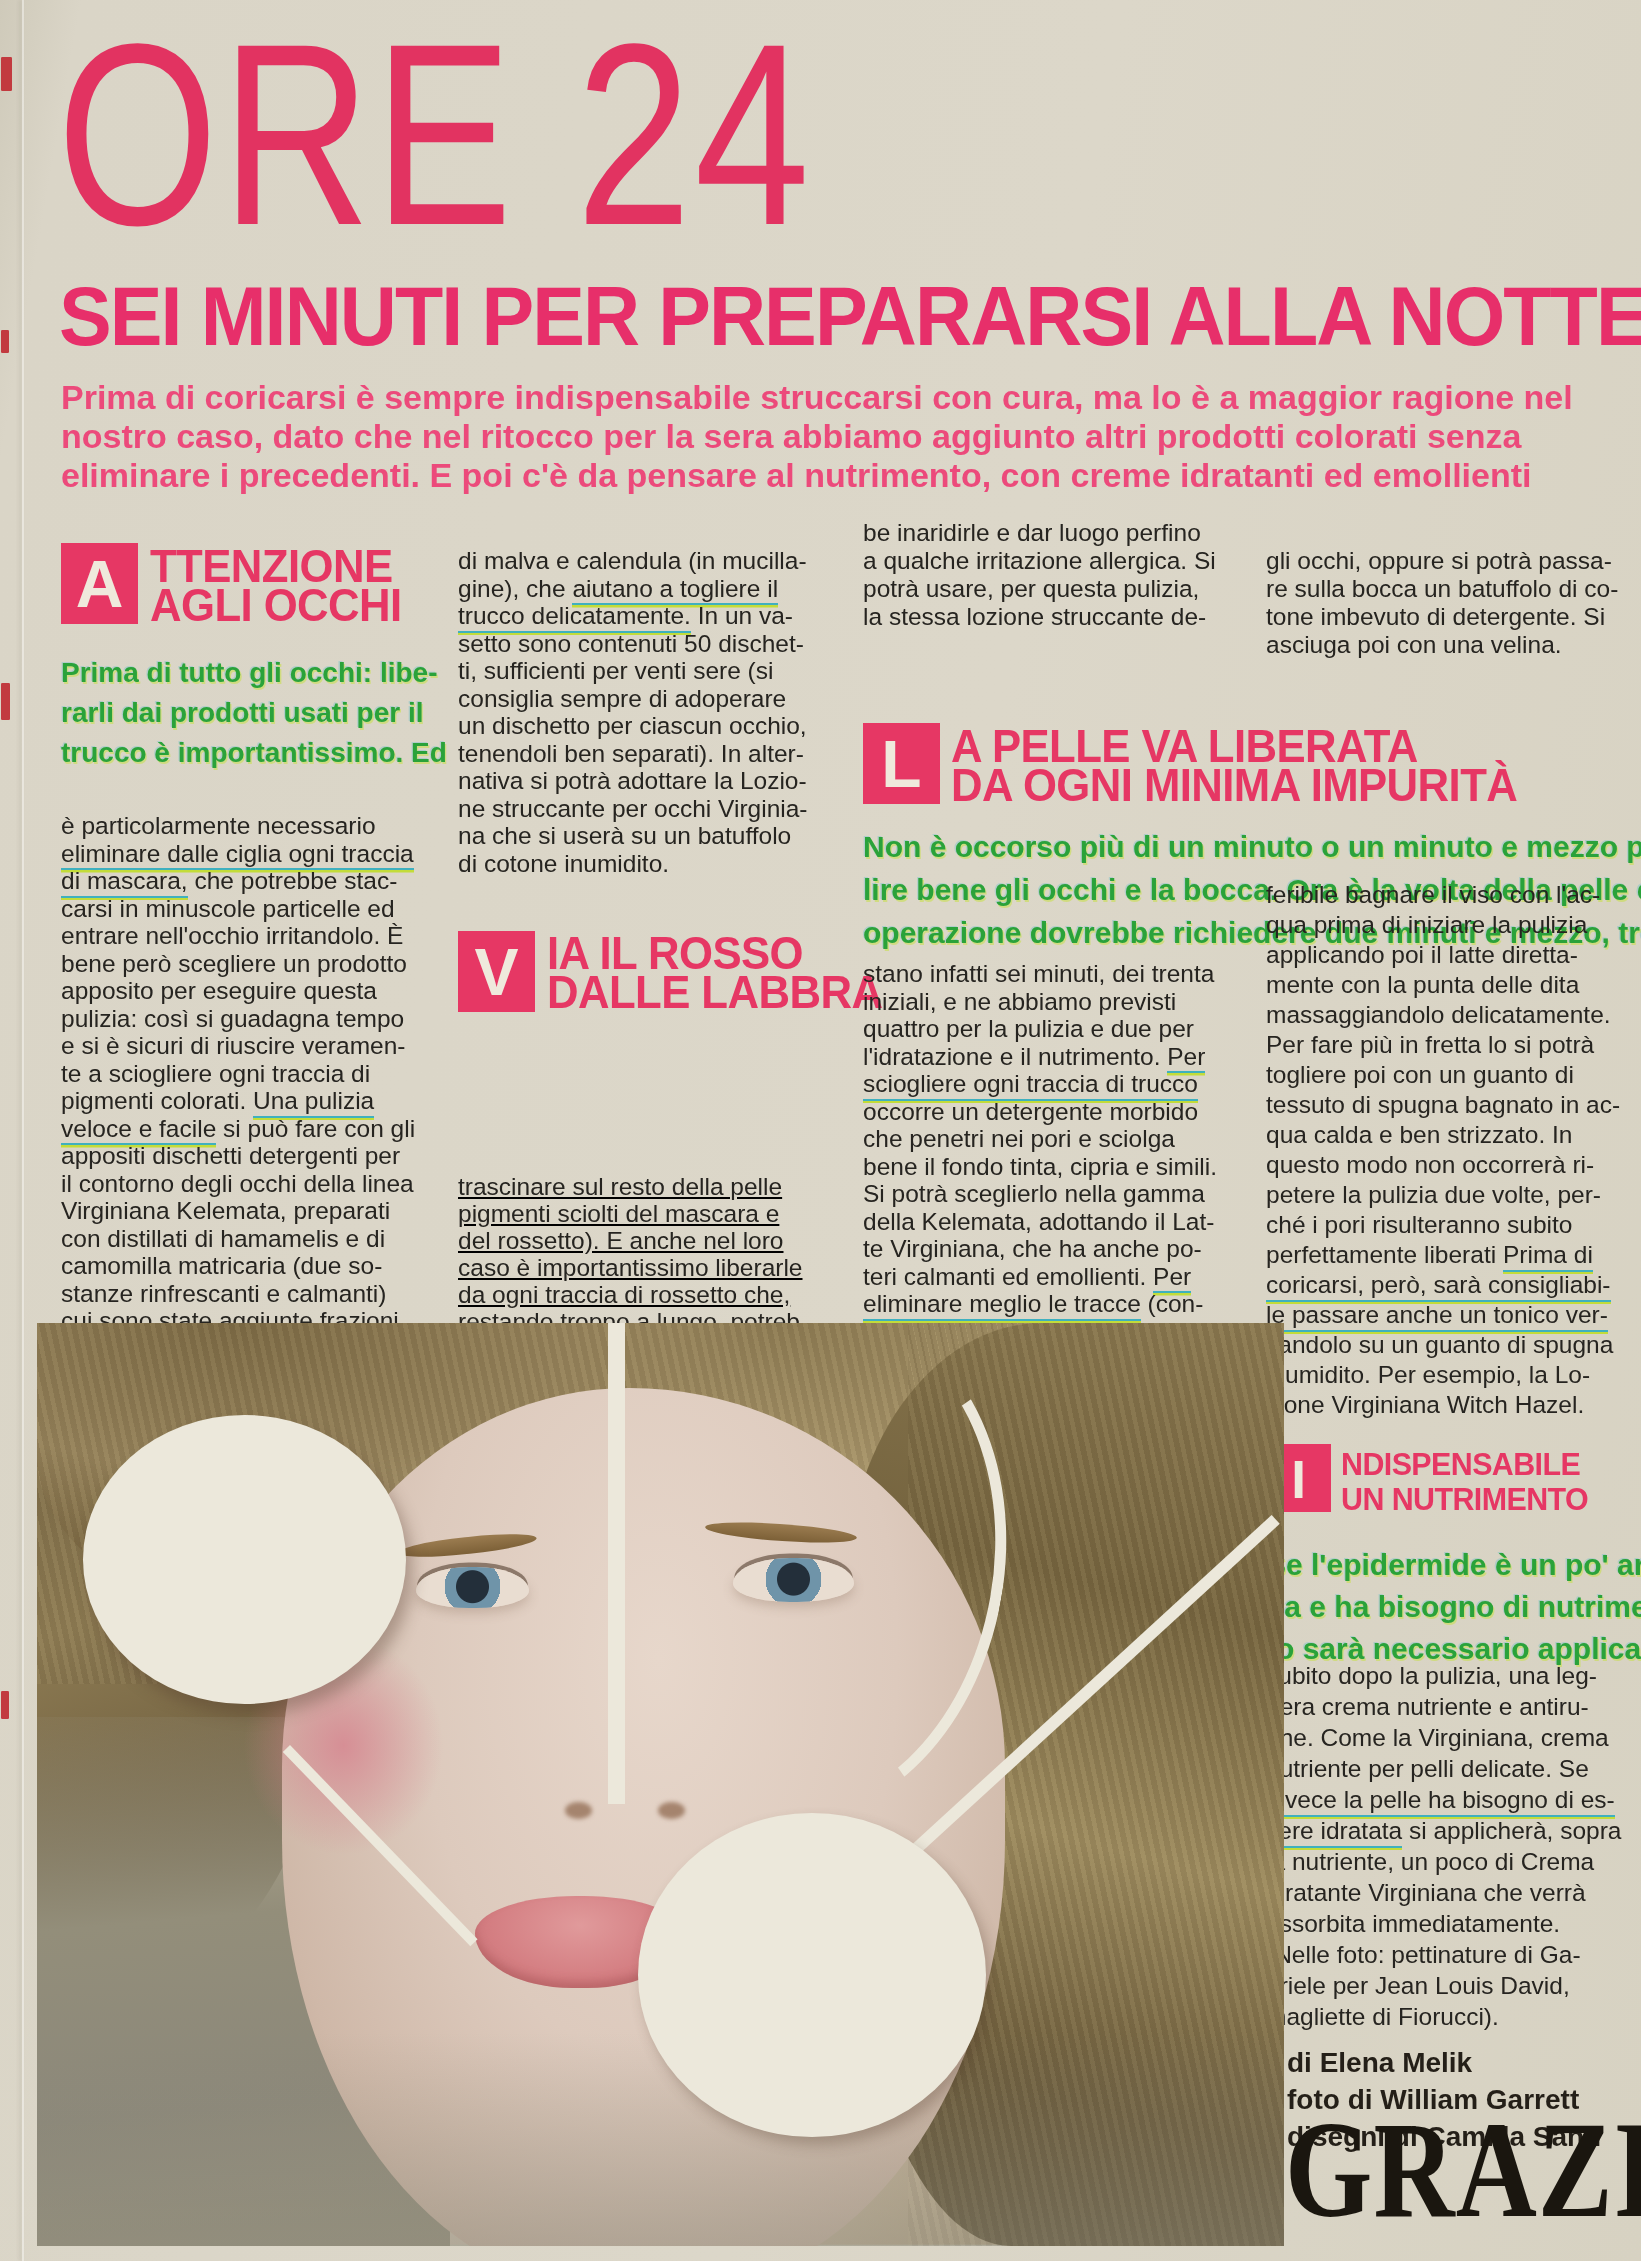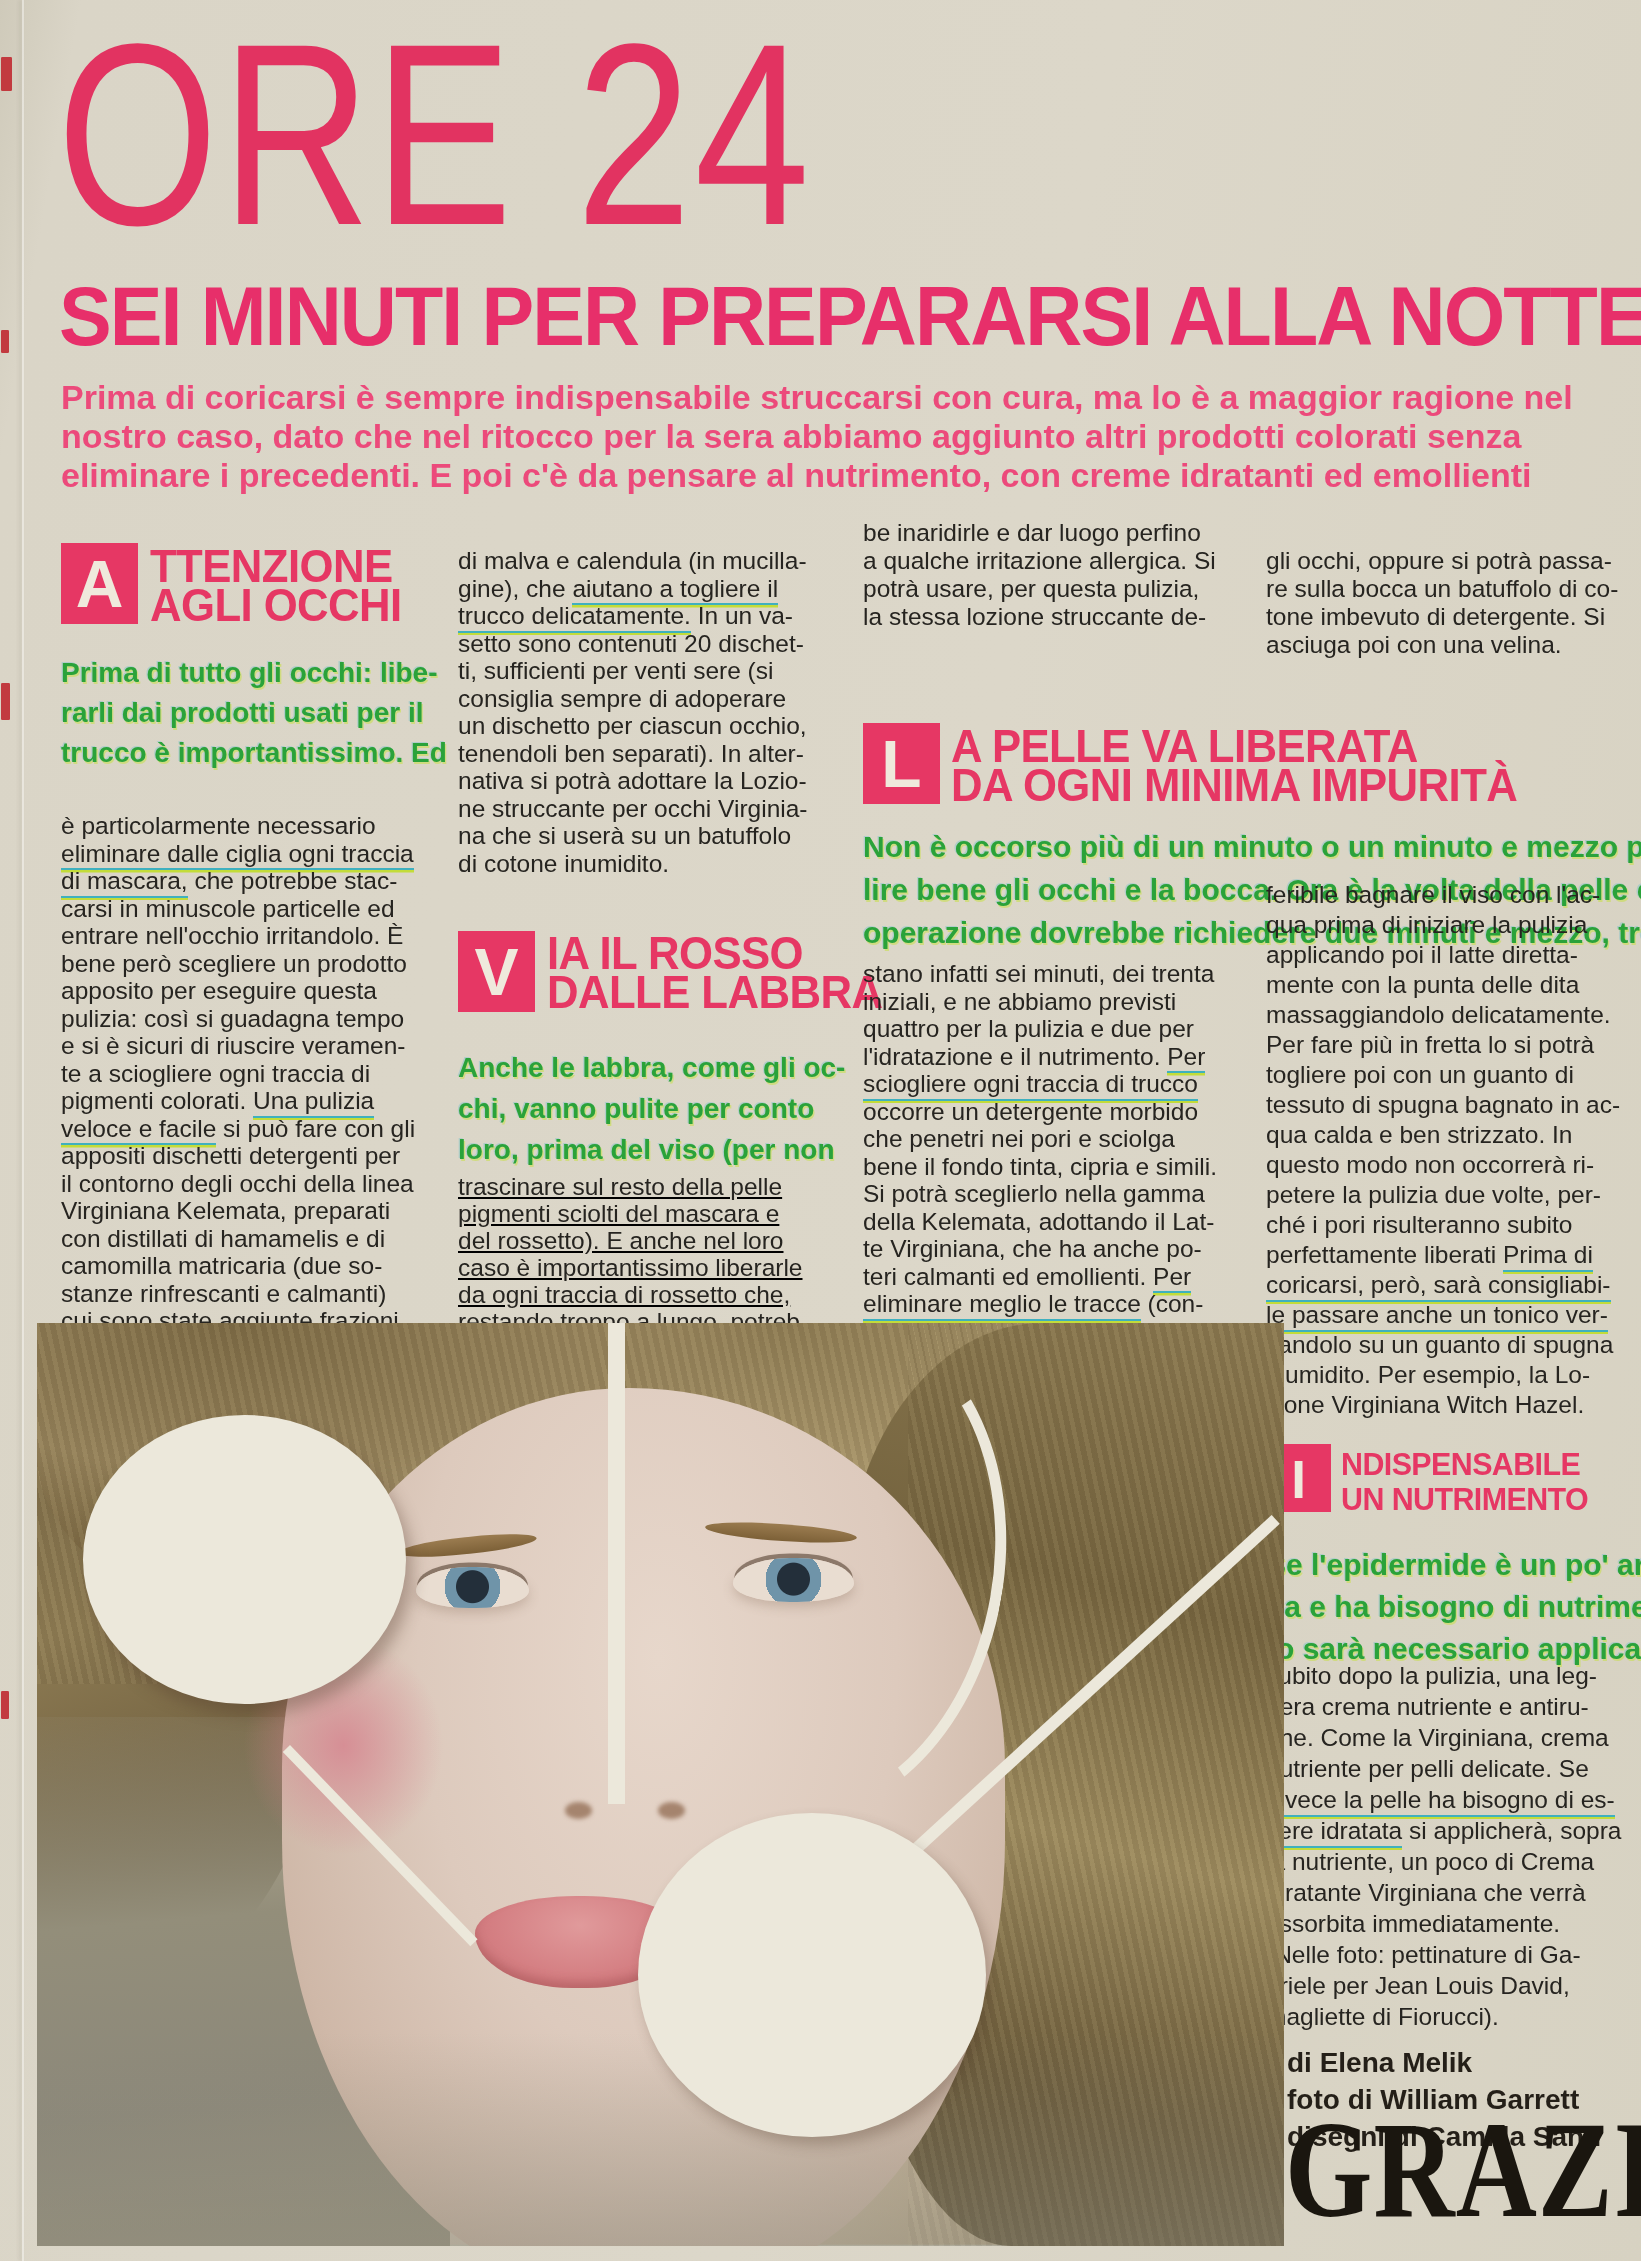--- a/index.html
+++ b/index.html
@@ -158,41 +158,36 @@
       <div class="tl">con distillati di hamamelis e di</div>
       <div class="tl">camomilla matricaria (due so-</div>
       <div class="tl">stanze rinfrescanti e calmanti)</div>
       <div class="tl">cui sono state aggiunte frazioni</div>
     </div>
 
   <div class="abs col" id="c2-top">
       <div class="tl">di malva e calendula (in mucilla-</div>
       <div class="tl">gine), che <span class="ul">aiutano a togliere il</span></div>
       <div class="tl"><span class="ul">trucco delicatamente.</span> In un va-</div>
-      <div class="tl">setto sono contenuti 20 dischet-</div>
+      <div class="tl">setto sono contenuti 50 dischet-</div>
       <div class="tl">ti, sufficienti per venti sere (si</div>
       <div class="tl">consiglia sempre di adoperare</div>
       <div class="tl">un dischetto per ciascun occhio,</div>
       <div class="tl">tenendoli ben separati). In alter-</div>
       <div class="tl">nativa si potrà adottare la Lozio-</div>
       <div class="tl">ne struccante per occhi Virginia-</div>
       <div class="tl">na che si userà su un batuffolo</div>
       <div class="tl last">di cotone inumidito.</div>
     </div>
   <div class="abs hdr-sq" style="left:458px;top:931px;">
     <span>V</span>
   </div>
   <div class="abs col hdr-lines" style="left:547px;top:934px;width:452px;">
       <div class="tl">IA IL ROSSO</div>
       <div class="tl">DALLE LABBRA</div>
-    </div>
-  <div class="abs col lead" id="c2-lead">
-      <div class="tl">Anche le labbra, come gli oc-</div>
-      <div class="tl">chi, vanno pulite per conto</div>
-      <div class="tl">loro, prima del viso (per non</div>
     </div>
   <div class="abs col" id="c2-bot">
       <div class="tl">trascinare sul resto della pelle</div>
       <div class="tl">pigmenti sciolti del mascara e</div>
       <div class="tl">del rossetto). E anche nel loro</div>
       <div class="tl">caso è importantissimo liberarle</div>
       <div class="tl">da ogni traccia di rossetto che,</div>
       <div class="tl">restando troppo a lungo, potreb-</div>
     </div>
 

